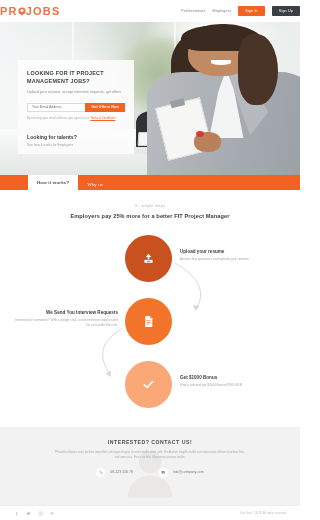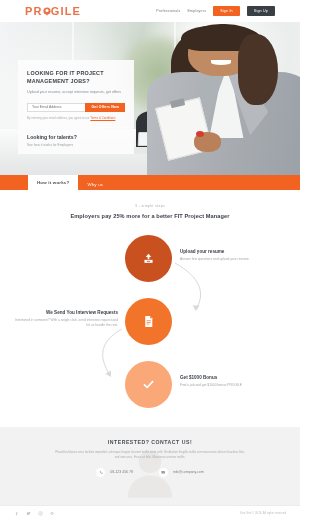--- a/index.html
+++ b/index.html
@@ -8,21 +8,21 @@
     font-family:"Liberation Sans",sans-serif;
     background:#ffffff;color:#444;
     -webkit-font-smoothing:antialiased;
   }
   .page{position:relative;width:300px;height:520px;}
 
   
   .header{
     position:relative;height:22px;background:#ffffff;
     display:flex;align-items:center;justify-content:space-between;
-    padding:0 25px;box-sizing:border-box;z-index:5;
+    padding:0 0;box-sizing:border-box;z-index:5;
   }
   .logo{display:flex;align-items:center;font-size:11px;font-weight:bold;
     letter-spacing:1.2px;color:#e8734a;}
   .logo .mark{position:relative;display:inline-block;width:8px;height:9px;margin:0 0px;}
   .logo .mark svg{position:absolute;top:0;left:0;}
   .nav{display:flex;align-items:center;gap:7px;}
   .nav-link{font-size:3.6px;color:#7b7b7b;letter-spacing:.2px;}
   .btn-signin,.btn-signup{
     font-size:3.6px;color:#fff;padding:3px 7px;border-radius:1px;letter-spacing:.2px;
   }
@@ -246,21 +246,21 @@
   <div class="header">
     <div class="logo">
       <span>PR</span>
       <span class="mark">
         <svg width="8" height="9" viewBox="0 0 8 9">
           <circle cx="4" cy="4" r="3.6" fill="#e8734a"></circle>
           <path d="M4 8.8 L2.2 5.6 L5.8 5.6 Z" fill="#e8734a"></path>
           <circle cx="4" cy="3.6" r="1.5" fill="#ffffff"></circle>
         </svg>
       </span>
-      <span>GILE</span>
+      <span>JOBS</span>
     </div>
     <div class="nav">
       <span class="nav-link">Professionals</span>
       <span class="nav-link">Employers</span>
       <span class="btn-signin">Sign In</span>
       <span class="btn-signup">Sign Up</span>
     </div>
   </div>
 
   <div class="hero">

